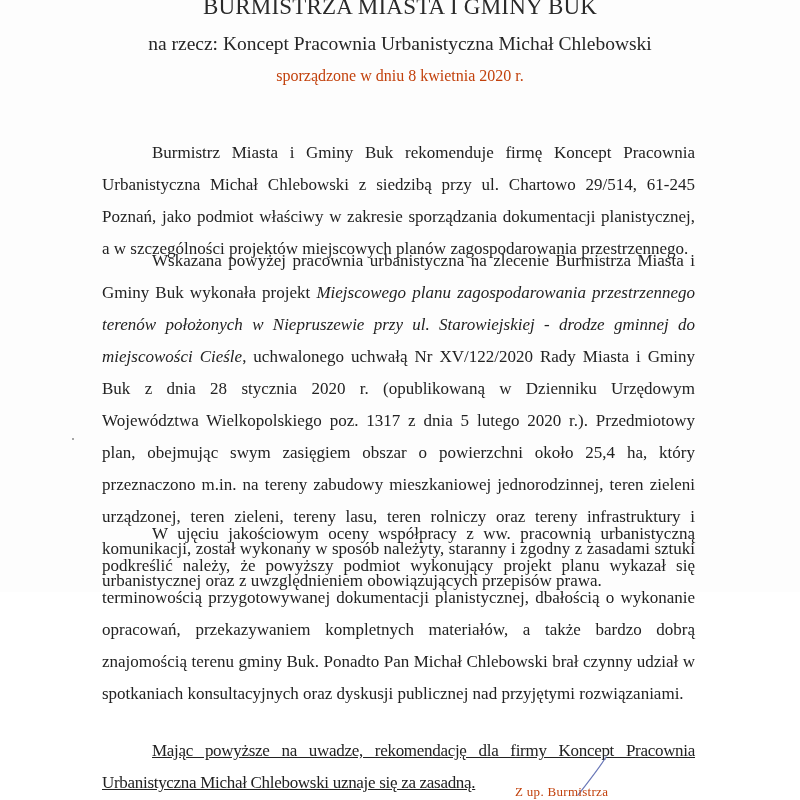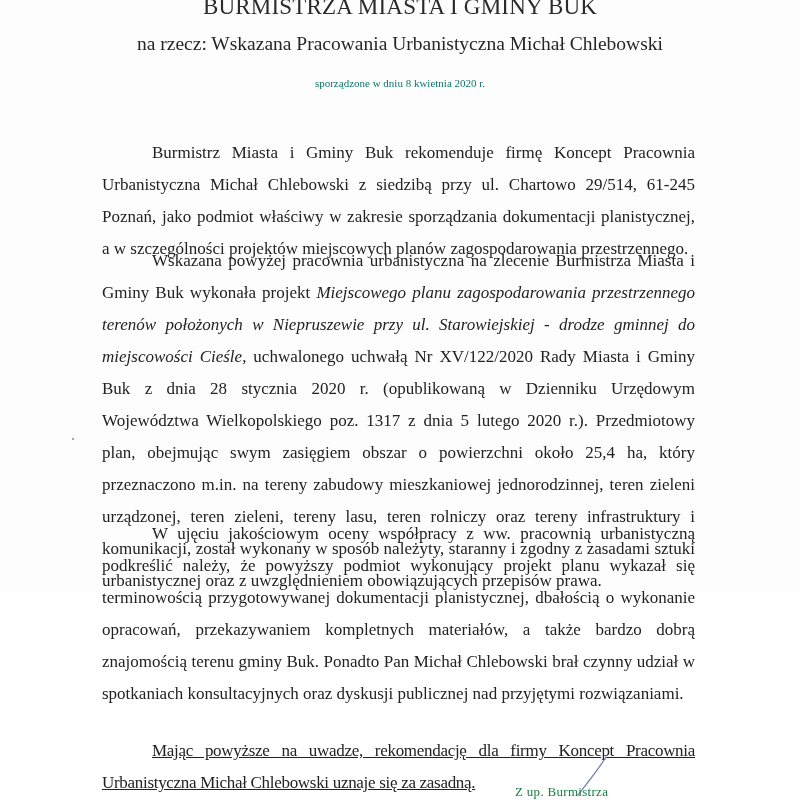--- a/index.html
+++ b/index.html
@@ -34,23 +34,22 @@
       letter-spacing: 0.2px;
       color: #2a2a2a;
     }
     .heading-subtitle {
       top: 33px;
       font-size: 19.5px;
       color: #262626;
     }
     .heading-date {
       top: 67px;
-      font-size: 11px;
-      color: #0f766e;
-      margin-top: 10px;
+      font-size: 16px;
+      color: #c2410c;
     }
     .body-text {
       position: absolute;
       left: 93px;
       width: 611px;
       font-size: 17px;
       line-height: 32px;
       text-align: justify;
       color: #222;
     }
@@ -90,21 +89,21 @@
       white-space: nowrap;
     }
   </style>
 </head>
 <body>
 
 <div class="page">
 
   <div class="heading heading-title">BURMISTRZA MIASTA I GMINY BUK</div>
 
-  <div class="heading heading-subtitle">na rzecz: Wskazana Pracowania Urbanistyczna Michał Chlebowski</div>
+  <div class="heading heading-subtitle">na rzecz: Koncept Pracownia Urbanistyczna Michał Chlebowski</div>
 
   <div class="heading heading-date">sporządzone w dniu 8 kwietnia 2020 r.</div>
 
   <div class="body-text para1">
     <p>Burmistrz Miasta i Gminy Buk rekomenduje firmę Koncept Pracownia Urbanistyczna Michał Chlebowski z siedzibą przy ul. Chartowo 29/514, 61-245 Poznań, jako podmiot właściwy w zakresie sporządzania dokumentacji planistycznej, a w szczególności projektów miejscowych planów zagospodarowania przestrzennego.</p>
   </div>
 
   <div class="body-text para2">
     <p><span>Wskazana powyżej pracownia urbanistyczna na zlecenie Burmistrza Miasta i Gminy Buk wykonała projekt </span><em>Miejscowego planu zagospodarowania przestrzennego terenów położonych w Niepruszewie przy ul. Starowiejskiej - drodze gminnej do miejscowości Cieśle</em><span>, uchwalonego uchwałą Nr XV/122/2020 Rady Miasta i Gminy Buk z dnia 28 stycznia 2020 r. (opublikowaną w Dzienniku Urzędowym Województwa Wielkopolskiego poz. 1317 z dnia 5 lutego 2020 r.). Przedmiotowy plan, obejmując swym zasięgiem obszar o powierzchni około 25,4 ha, który przeznaczono m.in. na tereny zabudowy mieszkaniowej jednorodzinnej, teren zieleni urządzonej, teren zieleni, tereny lasu, teren rolniczy oraz tereny infrastruktury i komunikacji, został wykonany w sposób należyty, staranny i zgodny z zasadami sztuki urbanistycznej oraz z uwzględnieniem obowiązujących przepisów prawa.</span></p>
   </div>
@@ -116,14 +115,14 @@
   <div class="body-text para4">
     <p>Mając powyższe na uwadze, rekomendację dla firmy Koncept Pracownia Urbanistyczna Michał Chlebowski uznaje się za zasadną.</p>
   </div>
 
   <div class="scan-dot"></div>
 
   <svg class="signature-line" viewBox="0 0 800 800">
     <path id="sig-path" d="M606 757 C 598 770, 588 782, 578 795" fill="none" stroke="#6a78b8" stroke-width="1.2" stroke-linecap="round"></path>
   </svg>
 
-  <div class="stamp-text" style="color: #15803d; text-align: center;">Z up. Burmistrza</div>
+  <div class="stamp-text" style="color: #c2410c; text-align: center;">Z up. Burmistrza</div>
 </div>
 
 </body></html>

